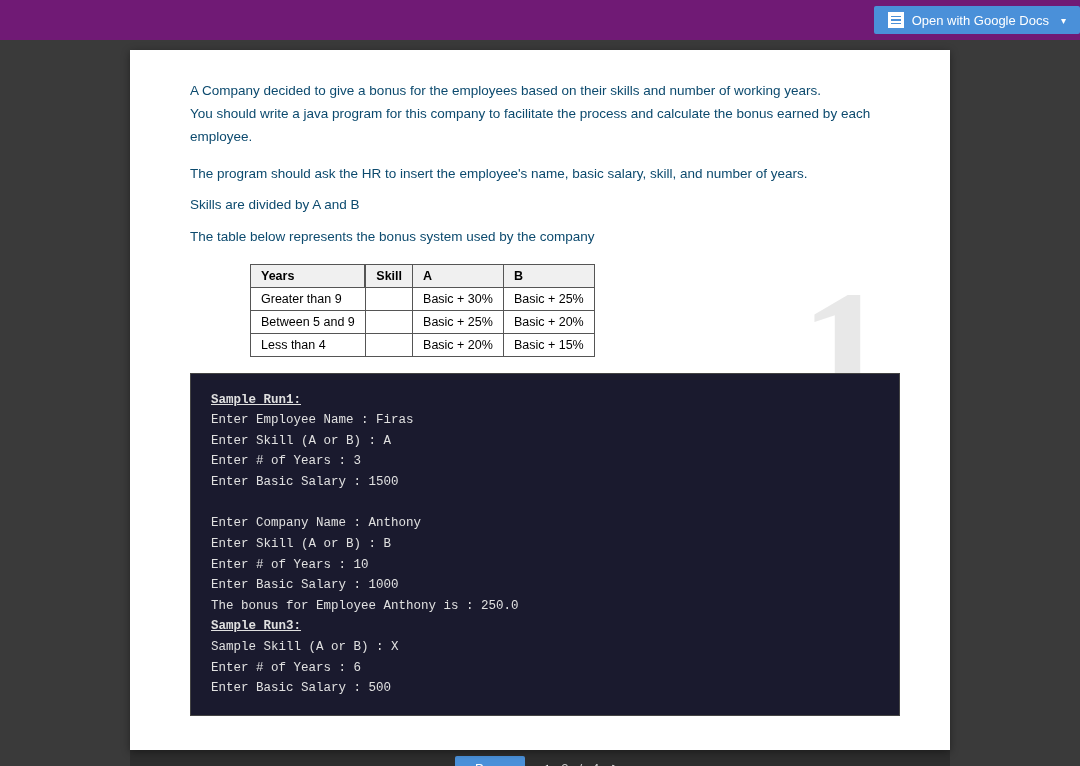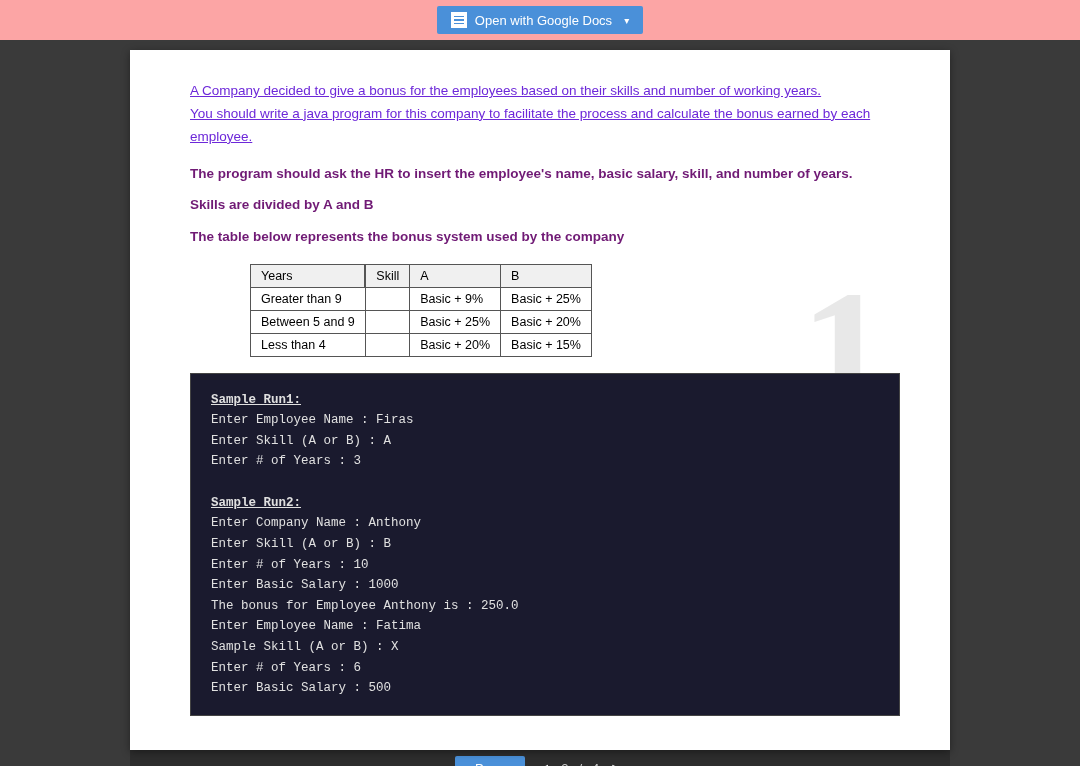--- a/index.html
+++ b/index.html
@@ -10,24 +10,24 @@
       overflow: hidden;
       font-family: Arial, sans-serif;
       display: flex;
       flex-direction: column;
       align-items: center;
     }
 
     
     .toolbar {
       width: 100%;
-      background: #fca5a5;
+      background: #701a75;
       padding: 6px 0;
       display: flex;
-      justify-content: center;
+      justify-content: flex-end;
       align-items: center;
     }
     .open-docs-btn {
       background: #4a90d9;
       color: white;
       border: none;
       padding: 6px 14px;
       font-size: 13px;
       cursor: pointer;
       display: flex;
@@ -81,49 +81,47 @@
     }
 
     .content {
       position: relative;
       z-index: 1;
     }
 
     .intro-text {
       font-size: 13.5px;
       line-height: 1.7;
-      color: #6d28d9;
+      color: #0c4a6e;
       margin-bottom: 14px;
-      text-decoration: underline;
     }
 
     .section-text {
       font-size: 13.5px;
-      color: #701a75;
+      color: #0c4a6e;
       margin-bottom: 10px;
       line-height: 1.6;
-      font-weight: bold;
     }
 
     
     .table-container {
       margin: 16px 0 16px 60px;
     }
     table {
       border-collapse: collapse;
       font-size: 12.5px;
     }
     table th, table td {
       border: 1px solid #555;
       padding: 4px 10px;
       text-align: left;
     }
     table th {
       background: #f0f0f0;
-      font-weight: normal;
+      font-weight: bold;
     }
     .th-years { border-right: 2px solid #555; }
 
     
     .code-block {
       background: #1a1a2e;
       color: #e0e0e0;
       font-family: 'Courier New', monospace;
       font-size: 12.5px;
       padding: 16px 20px;
@@ -204,21 +202,21 @@
             <th class="th-years">Years</th>
             <th>Skill</th>
             <th>A</th>
             <th>B</th>
           </tr>
         </thead>
         <tbody>
           <tr>
             <td>Greater than 9</td>
             <td></td>
-            <td>Basic + 9%</td>
+            <td>Basic + 30%</td>
             <td>Basic + 25%</td>
           </tr>
           <tr>
             <td>Between 5 and 9</td>
             <td></td>
             <td>Basic + 25%</td>
             <td>Basic + 20%</td>
           </tr>
           <tr>
             <td>Less than 4</td>
@@ -228,28 +226,28 @@
           </tr>
         </tbody>
       </table>
     </div>
 
     <div class="code-block">
       <div><span class="bold-label">Sample Run1:</span></div>
       <div>Enter Employee Name : Firas</div>
       <div>Enter Skill (A or B) : A</div>
       <div>Enter # of Years : 3</div>
+      <div>Enter Basic Salary : 1500</div>
       <br>
-      <div><span class="bold-label">Sample Run2:</span></div>
       <div>Enter Company Name : Anthony</div>
       <div>Enter Skill (A or B) : B</div>
       <div>Enter # of Years : 10</div>
       <div>Enter Basic Salary : 1000</div>
       <div>The bonus for Employee Anthony is : 250.0</div>
-      <div>Enter Employee Name : Fatima</div>
+      <div><span class="bold-label">Sample Run3:</span></div>
       <div>Sample Skill (A or B) : X</div>
       <div>Enter # of Years : 6</div>
       <div>Enter Basic Salary : 500</div>
       
     </div>
 
   </div>
 </div>
 
 <div class="bottom-bar">

